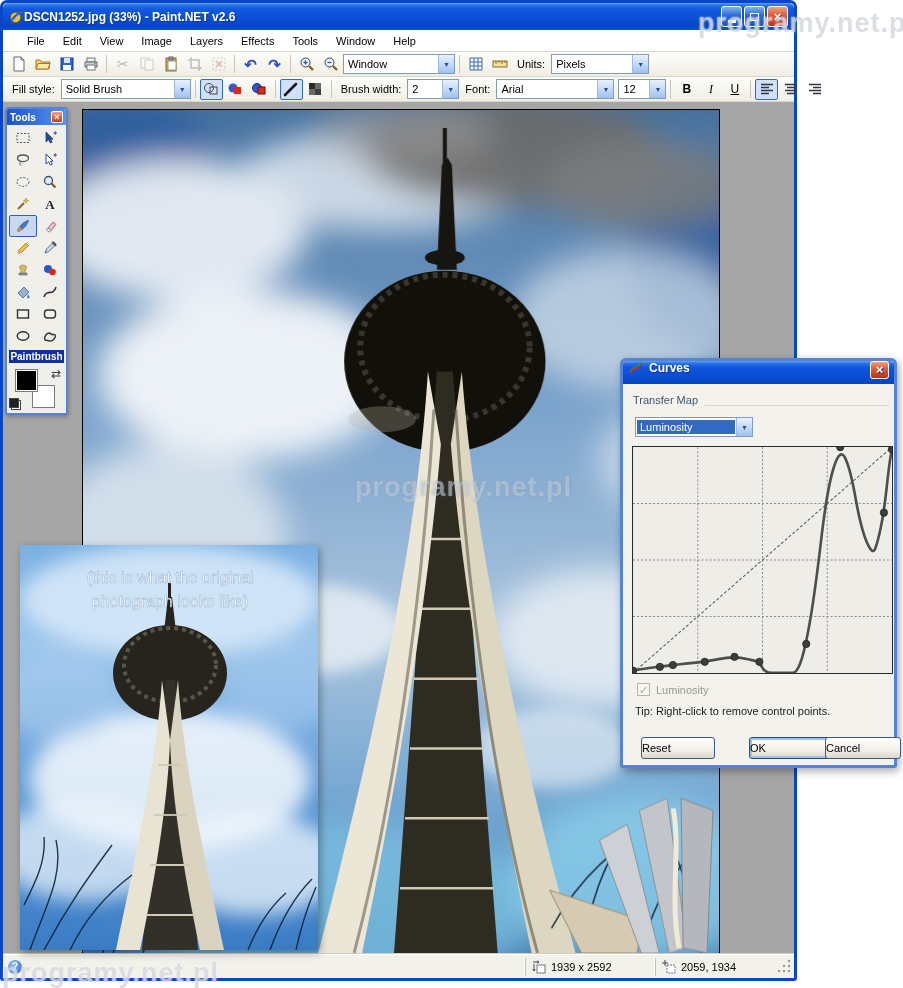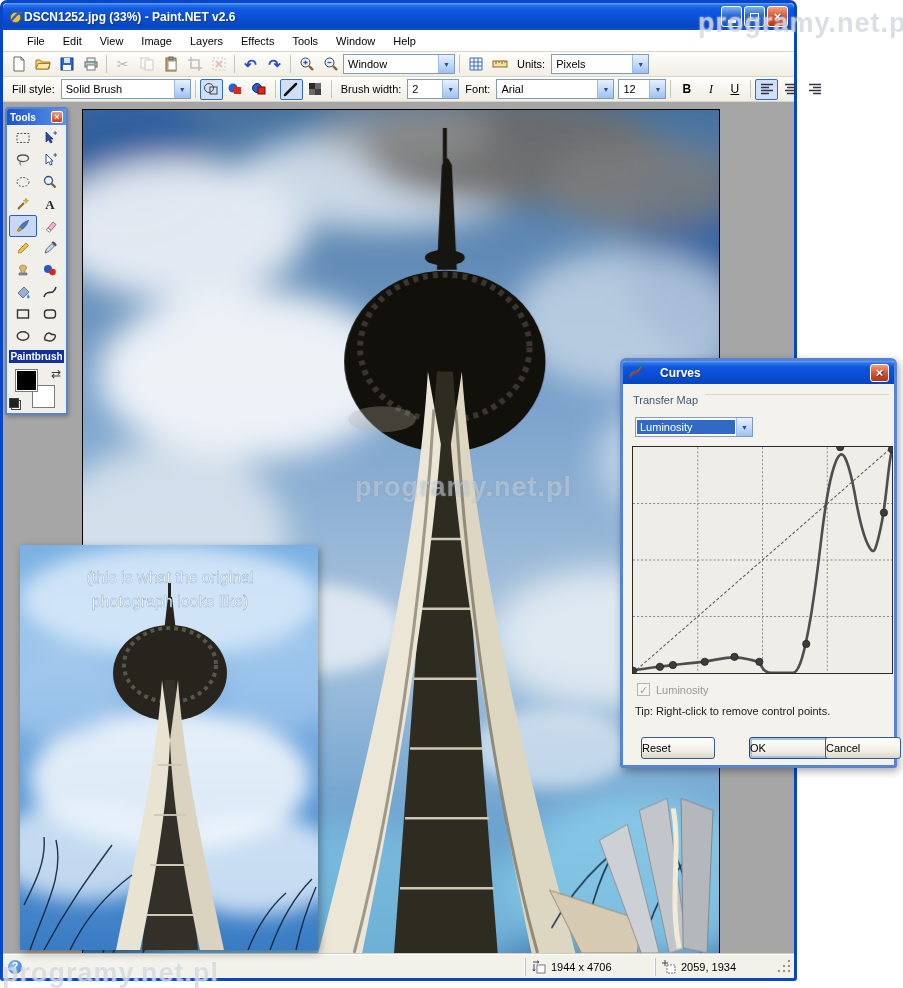--- a/index.html
+++ b/index.html
@@ -56,23 +56,23 @@
 .swatch{position:absolute;width:23px;height:23px;border:1px solid #7a7a7a;outline:1px solid #fff;outline-offset:-2px}
 .swatch.primary{left:8px;top:4px;background:#000;z-index:2}
 .swatch.secondary{left:25px;top:20px;background:#fff;z-index:1}
 .swap{position:absolute;right:5px;top:2px;font-size:12px;color:#3a3a3a}
 .mini-swap{position:absolute;left:4px;bottom:3px;width:10px;height:10px;border:1px solid #444;background:#fff}
 .mini-swap:before{content:"";position:absolute;left:-3px;top:-3px;width:8px;height:8px;background:#222;border:1px solid #444}
 
 #inset{position:absolute;left:20px;top:545px;width:298px;height:405px;z-index:20;box-shadow:2px 3px 8px rgba(0,0,0,.35)}
 
 #curves-dlg{position:absolute;left:620px;top:358px;width:277px;height:410px;background:#f3f2ec;border:3px solid #5583d6;border-radius:6px 6px 3px 3px;z-index:30;box-shadow:2px 3px 9px rgba(0,0,0,.35)}
-.dlg-title{position:absolute;left:0;right:0;top:0;height:23px;background:linear-gradient(180deg,#66a1f2 0%,#2b74e8 10%,#0f55dd 28%,#0a4fd6 60%,#0646c0 90%);display:flex;align-items:center;gap:17px;padding:0 5px;color:#fff;font-weight:bold;font-size:12px;text-shadow:1px 1px 1px #143a8c;border-radius:3px 3px 0 0}
+.dlg-title{position:absolute;left:0;right:0;top:0;height:23px;background:linear-gradient(180deg,#66a1f2 0%,#2b74e8 10%,#0f55dd 28%,#0a4fd6 60%,#0646c0 90%);display:flex;align-items:flex-start;gap:6px;padding:0 5px;color:#fff;font-weight:bold;font-size:12px;text-shadow:1px 1px 1px #143a8c;border-radius:3px 3px 0 0}
 .dlg-close{margin-left:auto;width:19px;height:18px;background:linear-gradient(180deg,#f0a184,#dd5a32 45%,#bc3012);border:1px solid #fff;border-radius:3px;color:#fff;text-align:center;line-height:16px;font-size:13px;font-weight:bold}
-.group-label{position:absolute;left:10px;top:33px;display:flex;align-items:flex-start;width:256px;color:#41566e}
+.group-label{position:absolute;left:10px;top:33px;display:flex;align-items:flex-end;width:256px;color:#41566e}
 .group-label:after{content:"";flex:1;height:1px;background:#d9d6ca;margin-left:7px}
 #tm-dd{position:absolute;left:12px;top:56px;width:118px}
 #tm-dd .val{background:#316ac5;color:#fff;margin:1px;padding:1px 3px}
 .graph-box{position:absolute;left:9px;top:85px;width:261px;height:228px;border:1px solid #2a2a2a;background:#efede8}
 .cpt{fill:#3d3d3d;stroke:#222;stroke-width:.8}
 .chk-row{position:absolute;left:14px;top:322px;display:flex;align-items:center;gap:6px;color:#9a9a94}
 .chk{width:13px;height:13px;border:1px solid #b8b5ab;background:#f6f5f0;color:#a0a49e;font-size:11px;line-height:12px;text-align:center}
 .tip{position:absolute;left:12px;top:344px;color:#1a1a1a}
 .xpbtn{position:absolute;height:22px;background:linear-gradient(#ffffff,#f2f0e8 60%,#dcd6c8);border:1px solid #3c5a8c;border-radius:3px;font-size:11px;text-align:left;line-height:20px}
 .xpbtn.default{box-shadow:inset 0 0 0 2px #9ec4ee;border-color:#2a4a7c}
@@ -380,21 +380,21 @@
 
   <div class="statusbar">
     <div class="sb-msg">
       <span class="help-ic">?</span>
     </div>
     <div class="sb-pane">
       <svg width="14" height="14" viewBox="0 0 14 14">
           <path d="M1 2h6M7 2L5.3 .8M7 2L5.3 3.2M2 4v7M2 11L.8 9.3M2 11l1.2-1.7" stroke="#445" fill="none"></path>
           <rect x="5" y="5" width="8" height="8" fill="#fff" stroke="#778"></rect>
         </svg>
-      <span>1944 x 4706</span>
+      <span>1939 x 2592</span>
     </div>
     <div class="sb-pane" style="width:118px">
       <svg width="14" height="14" viewBox="0 0 14 14">
           <path d="M3 0v6M0 3h6" stroke="#445"></path>
           <rect x="5" y="5" width="8" height="8" fill="#fff" stroke="#778" stroke-dasharray="2,1"></rect>
         </svg>
       <span>2059, 1934</span>
     </div>
     <div class="grip"></div>
   </div>

